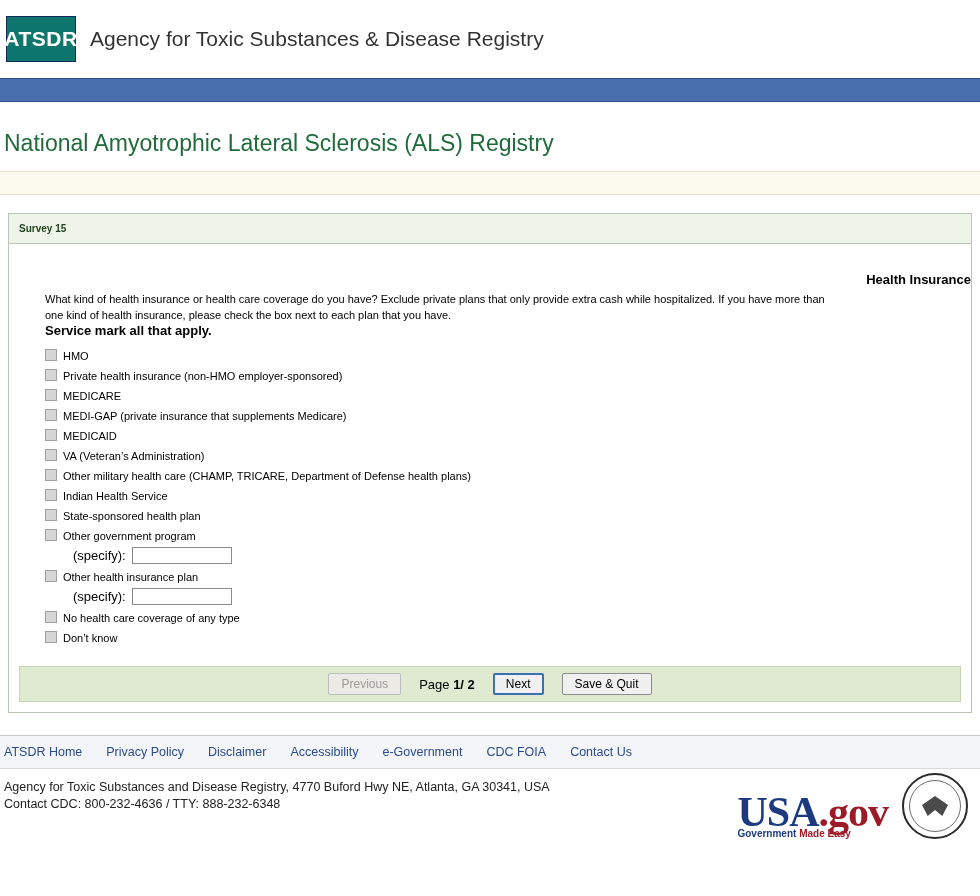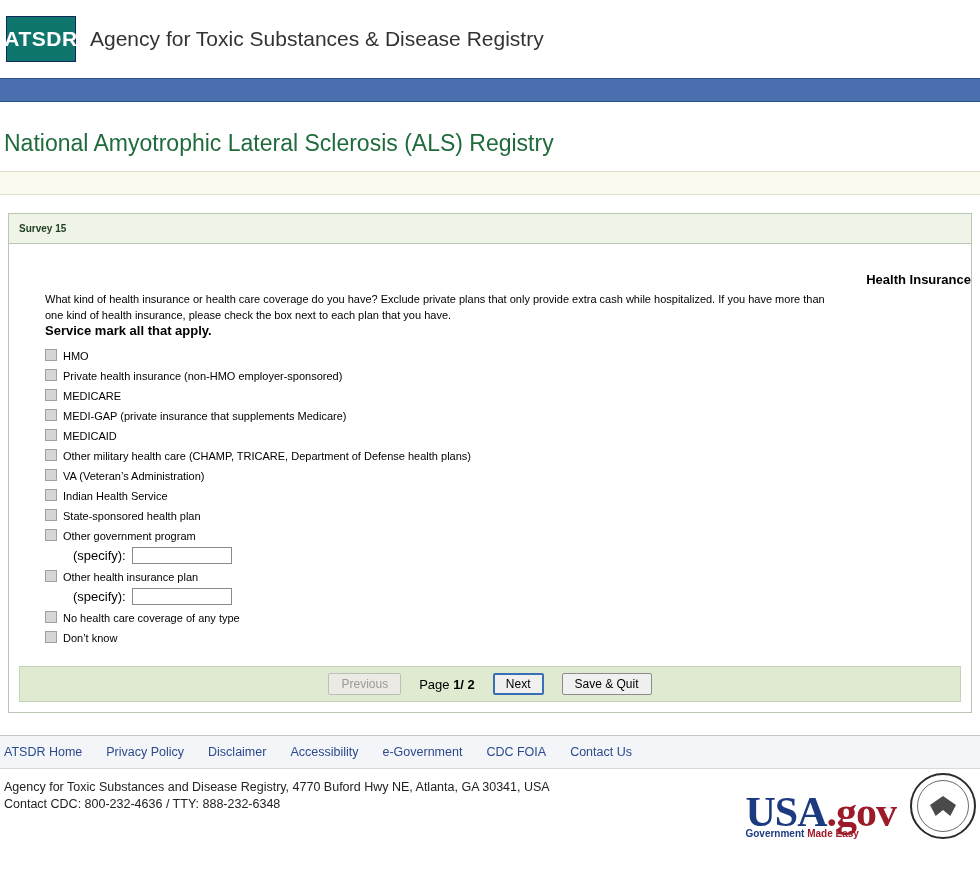--- a/index.html
+++ b/index.html
@@ -202,21 +202,21 @@
     font-size: 12.5px;
     border-bottom: 1px solid #d6d9de;
   }
   .footer-links a {
     color: #2b4b8c;
     text-decoration: none;
   }
   .footer-bottom {
     display: flex;
     justify-content: space-between;
-    padding: 10px 4px 0 4px;
+    padding: 10px 12px 0 4px;
     font-size: 12.5px;
     color: #222;
   }
   .footer-addr div { line-height: 17px; }
 
   .seal-area {
     display: flex;
     align-items: flex-end;
     gap: 14px;
     margin-top: -6px;
@@ -314,26 +314,26 @@
         <span class="opt-label">MEDI-GAP (private insurance that supplements Medicare)</span>
       </div>
 
       <div class="opt-row">
         <span class="cb"></span>
         <span class="opt-label">MEDICAID</span>
       </div>
 
       <div class="opt-row">
         <span class="cb"></span>
+        <span class="opt-label">VA (Veteran’s Administration)</span>
+      </div>
+
+      <div class="opt-row">
+        <span class="cb"></span>
         <span class="opt-label">Other military health care (CHAMP, TRICARE, Department of Defense health plans)</span>
-      </div>
-
-      <div class="opt-row">
-        <span class="cb"></span>
-        <span class="opt-label">VA (Veteran’s Administration)</span>
       </div>
 
       <div class="opt-row">
         <span class="cb"></span>
         <span class="opt-label">Indian Health Service</span>
       </div>
 
       <div class="opt-row">
         <span class="cb"></span>
         <span class="opt-label">State-sponsored health plan</span>

